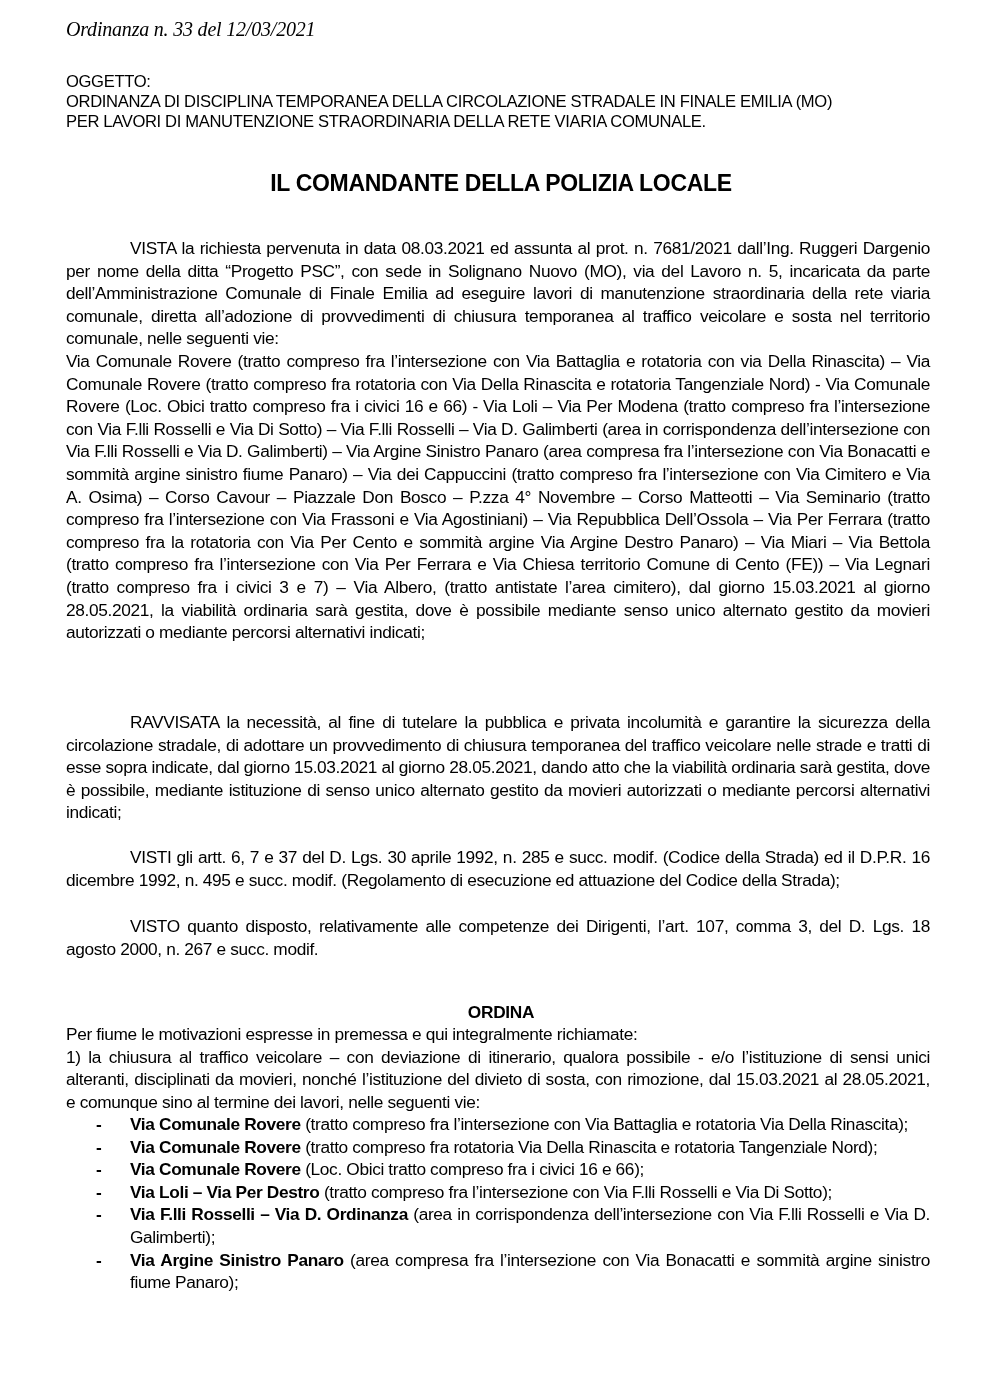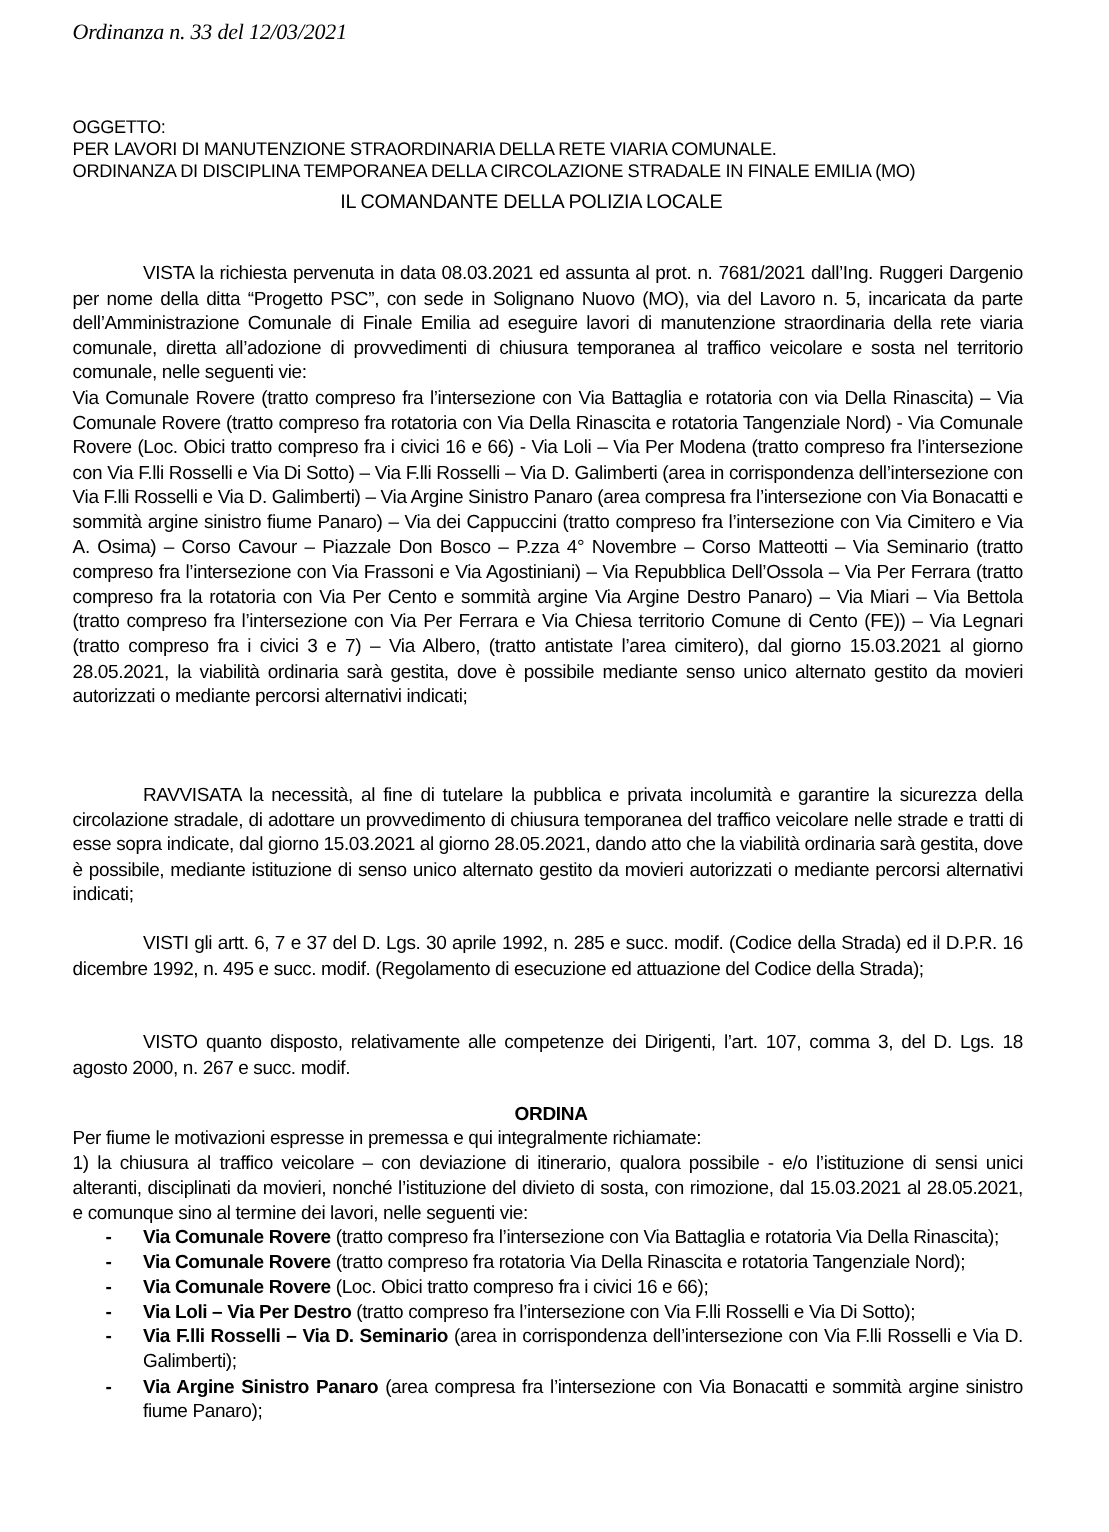--- a/index.html
+++ b/index.html
@@ -5,36 +5,36 @@
   html, body { margin: 0; padding: 0; background: #ffffff; }
   body { width: 1008px; height: 1393px; overflow: hidden; position: relative; color: #000; }
   .page { position: absolute; left: 0; top: 0; width: 1008px; height: 1393px; }
   .hdr {
     position: absolute; left: 66px; top: 18px;
     font-family: "Liberation Serif", serif; font-size: 20px; letter-spacing: -0.2px; font-style: italic;
   }
   .sans { font-family: "Liberation Sans", sans-serif; }
   .obj {
     position: absolute; left: 66px; top: 72px; width: 880px;
-    font-size: 16.6px; line-height: 20px; letter-spacing: -0.35px; margin-top: 34px;
+    font-size: 16.6px; line-height: 20px; letter-spacing: -0.35px;
   }
   .title {
-    position: absolute; left: 48px; top: 172px; width: 870px; text-align: center;
-    font-weight: normal; font-size: 18px; line-height: 23px; letter-spacing: -0.3px;
+    position: absolute; left: 66px; top: 172px; width: 870px; text-align: center;
+    font-weight: bold; font-size: 23px; line-height: 23px; letter-spacing: -0.3px;
   }
   .body {
     position: absolute; left: 66px; width: 864px;
     font-size: 17.3px; line-height: 22.6px; text-align: justify; letter-spacing: -0.35px;
   }
   .body p { margin: 0; }
   .indent { text-indent: 64px; }
   #p1 { top: 237px; }
   #p2 { top: 711px; }
   #p3 { top: 846px; }
-  #p4 { top: 936px; }
+  #p4 { top: 915px; }
   .ordina-title {
     position: absolute; left: 66px; top: 1002px; width: 870px; text-align: center;
     font-weight: bold; font-size: 17.3px; letter-spacing: -0.3px;
   }
   #p5 { top: 1023px; }
   .list {
     position: absolute; left: 66px; top: 1113px; width: 864px; margin: 0; padding: 0; list-style: none;
     font-size: 17.3px; line-height: 22.6px; letter-spacing: -0.35px;
   }
   .list li { position: relative; padding-left: 64px; text-align: justify; }
@@ -43,22 +43,22 @@
 </style>
 </head>
 <body>
 
 <div class="page">
 
   <div class="hdr">Ordinanza n. 33 del 12/03/2021</div>
 
   <div class="obj sans">
     <div>OGGETTO:</div>
+    <div>ORDINANZA DI DISCIPLINA TEMPORANEA DELLA CIRCOLAZIONE STRADALE IN FINALE EMILIA (MO)</div>
     <div>PER LAVORI DI MANUTENZIONE STRAORDINARIA DELLA RETE VIARIA COMUNALE.</div>
-    <div>ORDINANZA DI DISCIPLINA TEMPORANEA DELLA CIRCOLAZIONE STRADALE IN FINALE EMILIA (MO)</div>
   </div>
 
   <div class="title sans">
     <div>IL COMANDANTE DELLA POLIZIA LOCALE</div>
   </div>
 
   <div class="body sans" id="p1">
     <p class="indent">VISTA la richiesta pervenuta in data 08.03.2021 ed assunta al prot. n. 7681/2021 dall’Ing. Ruggeri Dargenio per nome della ditta “Progetto PSC”, con sede in Solignano Nuovo (MO), via del Lavoro n. 5, incaricata da parte dell’Amministrazione Comunale di Finale Emilia ad eseguire lavori di manutenzione straordinaria della rete viaria comunale, diretta all’adozione di provvedimenti di chiusura temporanea al traffico veicolare e sosta nel territorio comunale, nelle seguenti vie:</p>
     <p>Via Comunale Rovere (tratto compreso fra l’intersezione con Via Battaglia e rotatoria con via Della Rinascita) – Via Comunale Rovere (tratto compreso fra rotatoria con Via Della Rinascita e rotatoria Tangenziale Nord) - Via Comunale Rovere (Loc. Obici tratto compreso fra i civici 16 e 66) - Via Loli – Via Per Modena (tratto compreso fra l’intersezione con Via F.lli Rosselli e Via Di Sotto) – Via F.lli Rosselli – Via D. Galimberti (area in corrispondenza dell’intersezione con Via F.lli Rosselli e Via D. Galimberti) – Via Argine Sinistro Panaro (area compresa fra l’intersezione con Via Bonacatti e sommità argine sinistro fiume Panaro) – Via dei Cappuccini (tratto compreso fra l’intersezione con Via Cimitero e Via A. Osima) – Corso Cavour – Piazzale Don Bosco – P.zza 4° Novembre – Corso Matteotti – Via Seminario (tratto compreso fra l’intersezione con Via Frassoni e Via Agostiniani) – Via Repubblica Dell’Ossola – Via Per Ferrara (tratto compreso fra la rotatoria con Via Per Cento e sommità argine Via Argine Destro Panaro) – Via Miari – Via Bettola (tratto compreso fra l’intersezione con Via Per Ferrara e Via Chiesa territorio Comune di Cento (FE)) – Via Legnari (tratto compreso fra i civici 3 e 7) – Via Albero, (tratto antistate l’area cimitero), dal giorno 15.03.2021 al giorno 28.05.2021, la viabilità ordinaria sarà gestita, dove è possibile mediante senso unico alternato gestito da movieri autorizzati o mediante percorsi alternativi indicati;</p>
   </div>
@@ -80,17 +80,17 @@
   <div class="body sans" id="p5">
     <p>Per fiume le motivazioni espresse in premessa e qui integralmente richiamate:</p>
     <p>1) la chiusura al traffico veicolare – con deviazione di itinerario, qualora possibile - e/o l’istituzione di sensi unici alteranti, disciplinati da movieri, nonché l’istituzione del divieto di sosta, con rimozione, dal 15.03.2021 al 28.05.2021, e comunque sino al termine dei lavori, nelle seguenti vie:</p>
   </div>
 
   <ul class="list sans">
     <li><span class="dash">-</span><b>Via Comunale Rovere</b><span> (tratto compreso fra l’intersezione con Via Battaglia e rotatoria Via Della Rinascita);</span></li>
     <li><span class="dash">-</span><b>Via Comunale Rovere</b><span> (tratto compreso fra rotatoria Via Della Rinascita e rotatoria Tangenziale Nord);</span></li>
     <li><span class="dash">-</span><b>Via Comunale Rovere</b><span> (Loc. Obici tratto compreso fra i civici 16 e 66);</span></li>
     <li><span class="dash">-</span><b>Via Loli – Via Per Destro</b><span> (tratto compreso fra l’intersezione con Via F.lli Rosselli e Via Di Sotto);</span></li>
-    <li><span class="dash">-</span><b>Via F.lli Rosselli – Via D. Seminario</b><span> (area in corrispondenza dell’intersezione con Via F.lli Rosselli e Via D. Galimberti);</span></li>
+    <li><span class="dash">-</span><b>Via F.lli Rosselli – Via D. Ordinanza</b><span> (area in corrispondenza dell’intersezione con Via F.lli Rosselli e Via D. Galimberti);</span></li>
     <li><span class="dash">-</span><b>Via Argine Sinistro Panaro</b><span> (area compresa fra l’intersezione con Via Bonacatti e sommità argine sinistro fiume Panaro);</span></li>
   </ul>
 
 </div>
 
 </body></html>

